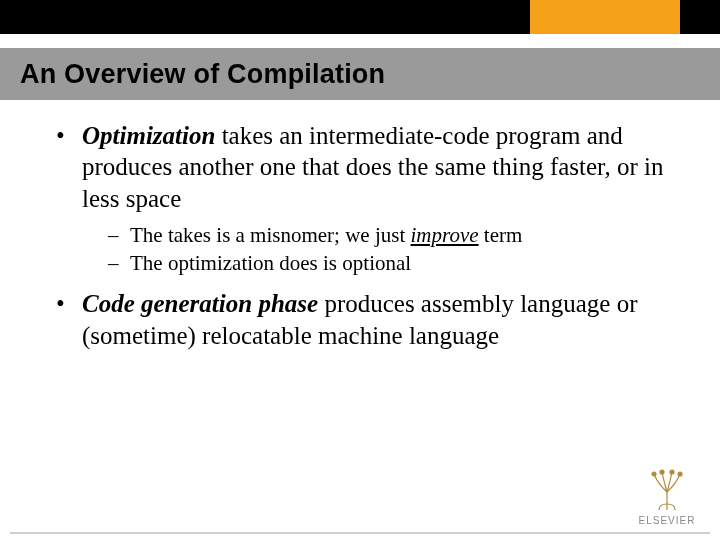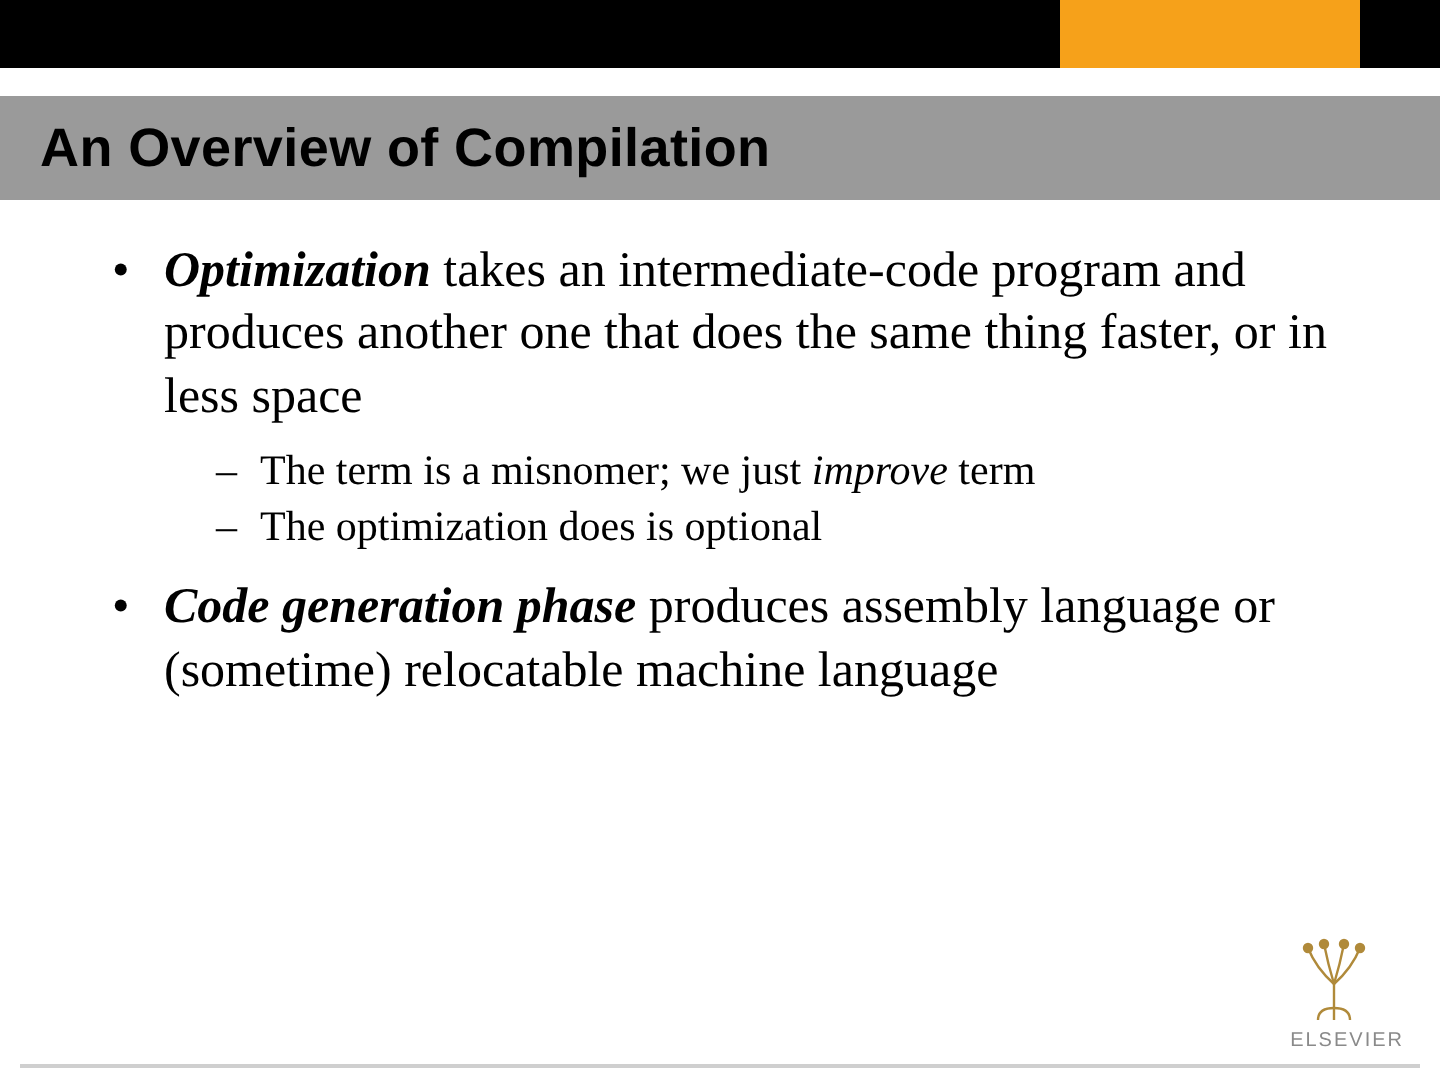--- a/index.html
+++ b/index.html
@@ -72,28 +72,28 @@
   }
   .subbullet {
     display: flex;
     margin-bottom: 2px;
   }
   .subbullet .dash {
     width: 22px;
     flex: 0 0 22px;
   }
   .subbullet .stext { flex: 1; }
-  .italic { font-style: italic; }
+  .italic { font-style: italic; text-decoration: underline; }
   .bolditalic { font-style: italic; font-weight: bold; }
   .logo {
     position: absolute;
     right: 18px;
     bottom: 14px;
     width: 70px;
-    text-align: right;
+    text-align: center;
   }
   .logo svg { display: block; margin: 0 auto; }
   .logo-text {
     font-family: Arial, Helvetica, sans-serif;
     font-size: 10px;
     letter-spacing: 1px;
     color: #8a8a8a;
     margin-top: 3px;
   }
   .footer-line {
@@ -124,21 +124,21 @@
       <div class="dot">•</div>
       <div class="btext">
         <span class="bolditalic">Optimization</span><span> takes an intermediate-code program and produces another one that does the same thing faster, or in less space</span>
       </div>
     </div>
 
     <div class="subbullets">
       <div class="subbullet">
         <div class="dash">–</div>
         <div class="stext">
-          <span>The term is a misnomer; we just </span><span class="italic">improve</span><span> term</span>
+          <span>The takes is a misnomer; we just </span><span class="italic">improve</span><span> term</span>
         </div>
       </div>
       <div class="subbullet">
         <div class="dash">–</div>
         <div class="stext">
           <span>The optimization does is optional</span>
         </div>
       </div>
     </div>
 

